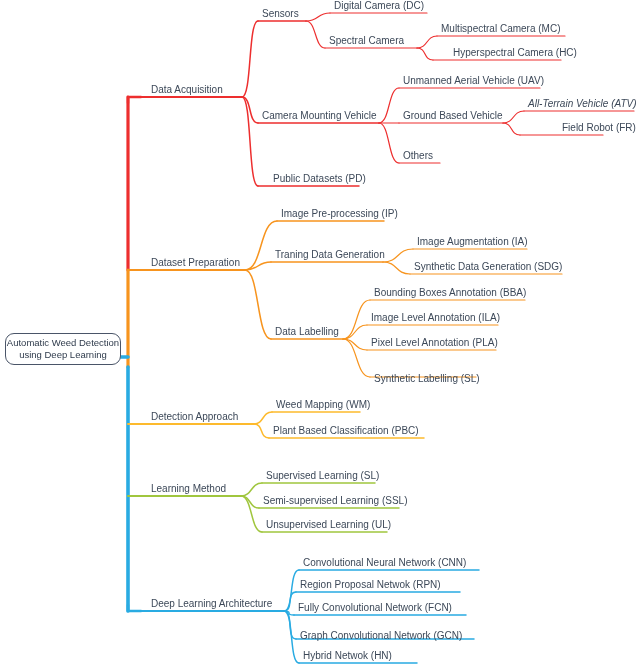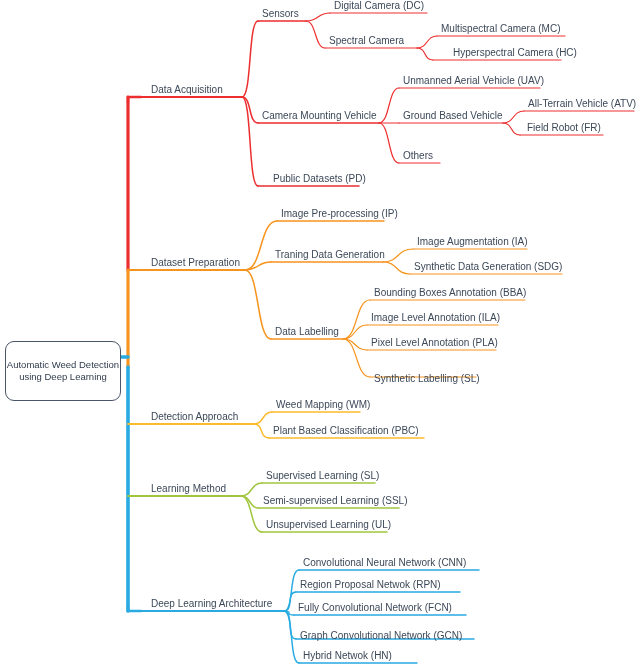--- a/index.html
+++ b/index.html
@@ -8,28 +8,27 @@
     font-family:"Liberation Sans",sans-serif;
     position:relative;overflow:hidden;
     -webkit-font-smoothing:antialiased;
   }
   #canvas{position:absolute;left:0;top:0;width:640px;height:667px;}
   #wires{position:absolute;left:0;top:0;width:640px;height:667px;}
 
   
   .root-node{
     position:absolute;
-    left:5px;top:333px;width:116px;height:60px;
+    left:5px;top:333px;width:116px;height:32px;
     border:1.6px solid #4A5568;
     border-radius:9px;
     background:#ffffff;
     display:flex;align-items:center;justify-content:center;
     box-sizing:border-box;
     z-index:5;
-    margin-top:8px;
   }
   .root-node span{
     font-size:9.5px;line-height:12.4px;color:#2F3B4C;
     text-align:center;display:block;
   }
 
   
   .topic{
     position:absolute;
     font-size:10px;
@@ -132,22 +131,22 @@
 
 <div class="topic lvl1" style="left: 145px; top: 85px;">Data Acquisition</div>
     <div class="topic" style="left: 262px; top: 9px;">Sensors</div>
     <div class="topic" style="left: 334px; top: 1px;">Digital Camera (DC)</div>
     <div class="topic" style="left: 329px; top: 36px;">Spectral Camera</div>
     <div class="topic" style="left: 441px; top: 24px;">Multispectral Camera (MC)</div>
     <div class="topic" style="left: 437px; top: 48px; padding-left: 16px;">Hyperspectral Camera (HC)</div>
     <div class="topic" style="left: 262px; top: 111px;">Camera Mounting Vehicle</div>
     <div class="topic" style="left: 403px; top: 76px;">Unmanned Aerial Vehicle (UAV)</div>
     <div class="topic" style="left: 403px; top: 111px;">Ground Based Vehicle</div>
-    <div class="topic" style="left: 528px; top: 99px;">All-Terrain Vehicle (ATV)</div>
-    <div class="topic" style="left: 520px; top: 123px; padding-left: 7px;">Field Robot (FR)</div>
+    <div class="topic" style="left: 528px; top: 99px; font-style: italic;">All-Terrain Vehicle (ATV)</div>
+    <div class="topic" style="left: 555px; top: 123px; padding-left: 7px;">Field Robot (FR)</div>
     <div class="topic" style="left: 403px; top: 151px;">Others</div>
     <div class="topic" style="left: 262px; top: 174px; padding-left: 11px;">Public Datasets (PD)</div>
     <div class="topic lvl1" style="left: 145px; top: 258px;">Dataset Preparation</div>
     <div class="topic" style="left: 281px; top: 209px;">Image Pre-processing (IP)</div>
     <div class="topic" style="left: 275px; top: 250px;">Traning Data Generation</div>
     <div class="topic" style="left: 417px; top: 237px;">Image Augmentation (IA)</div>
     <div class="topic" style="left: 414px; top: 262px;">Synthetic Data Generation (SDG)</div>
     <div class="topic" style="left: 275px; top: 327px;">Data Labelling</div>
     <div class="topic" style="left: 374px; top: 288px;">Bounding Boxes Annotation (BBA)</div>
     <div class="topic" style="left: 371px; top: 313px;">Image Level Annotation (ILA)</div>

